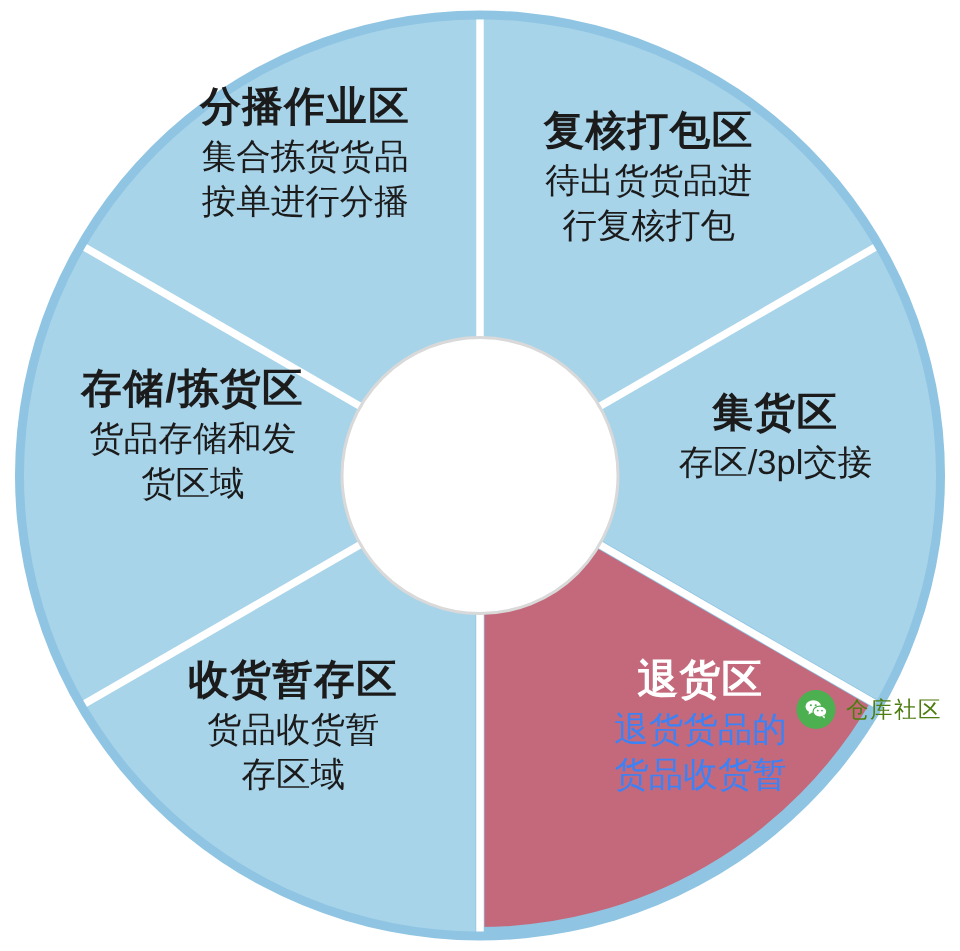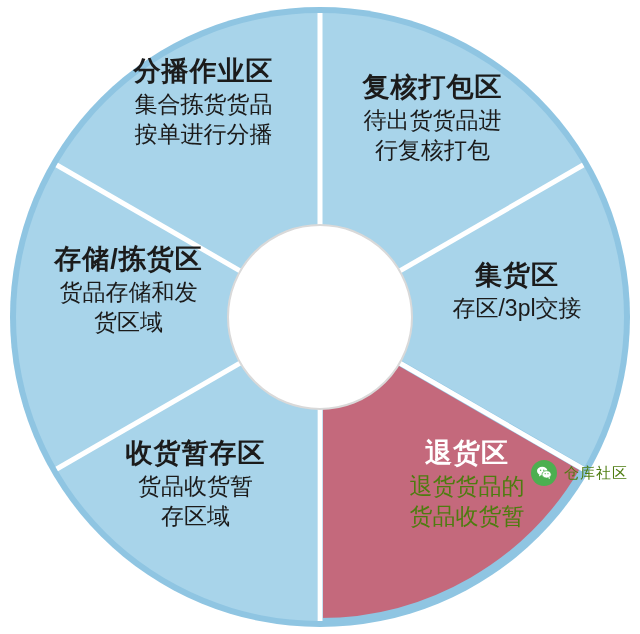--- a/index.html
+++ b/index.html
@@ -36,21 +36,21 @@
     letter-spacing: 1px;
     color: #1b1b1b;
     white-space: nowrap;
   }
   .seg-desc {
     font-size: 23px;
     color: #1b1b1b;
     margin-top: 3px;
   }
   .seg-returns .seg-title { color: #ffffff; }
-  .seg-returns .seg-desc { color: #4d7c0f; font-family: Liberation Serif, serif; }
+  .seg-returns .seg-desc { color: #3b82f6; font-family: Liberation Serif, serif; }
 
   
   #label-fenbo   { left: 96px;  top: 56px;  width: 215px; }
   #label-fuhe    { left: 330px; top: 72px;  width: 205px; }
   #label-cunchu  { left: 16px;  top: 244px; width: 225px; }
   #label-jihuo   { left: 408px; top: 260px; width: 218px; }
   #label-shouhuo { left: 88px;  top: 438px; width: 215px; }
   #label-tuihuo  { left: 372px; top: 438px; width: 190px; }
 
   

